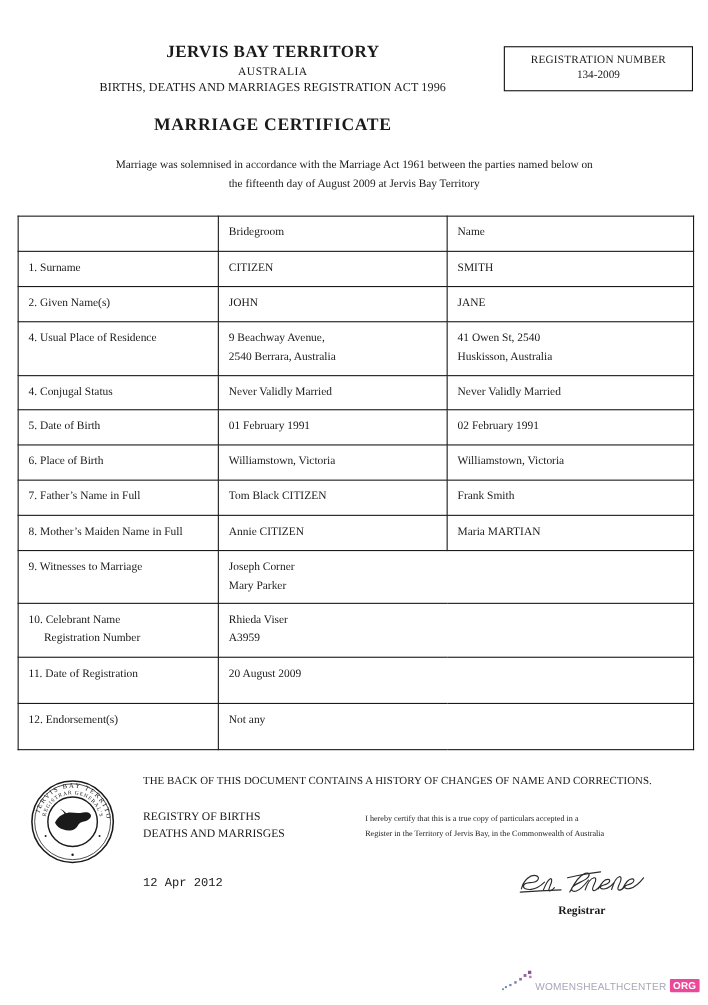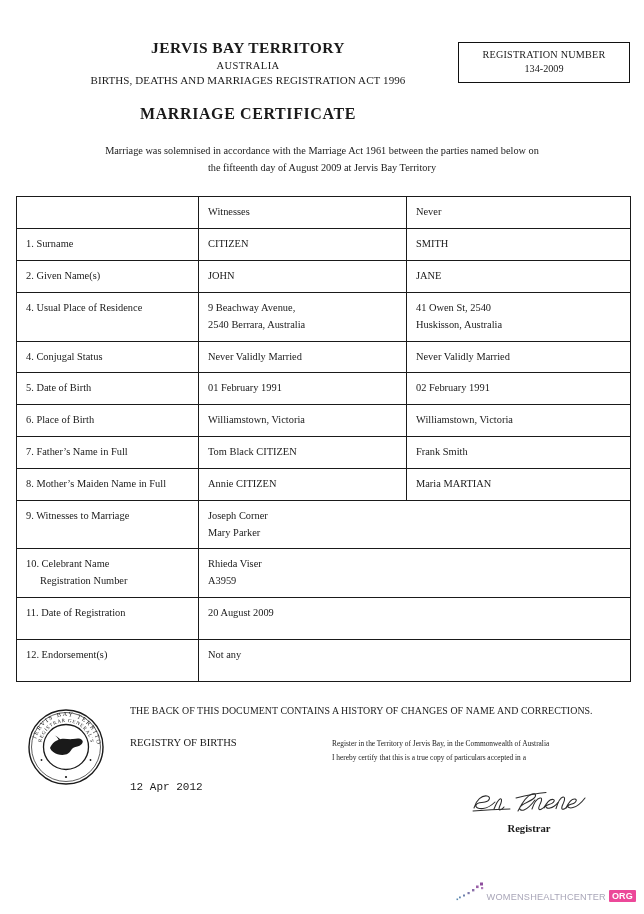--- a/index.html
+++ b/index.html
@@ -228,22 +228,22 @@
   <div class="solemnised">
     <span>Marriage was solemnised in accordance with the Marriage Act 1961 between the parties named below on</span>
     <br>
     <span>the fifteenth day of August 2009 at Jervis Bay Territory</span>
   </div>
 
   <table class="cert-table">
     <tbody>
       <tr class="row-std">
         <td class="col-label"></td>
-        <td class="col-groom">Witnesses</td>
-        <td class="col-bride">Never</td>
+        <td class="col-groom">Bridegroom</td>
+        <td class="col-bride">Name</td>
       </tr>
 
       <tr class="row-std">
         <td>1. Surname</td>
         <td>CITIZEN</td>
         <td>SMITH</td>
       </tr>
 
       <tr class="row-std">
         <td>2. Given Name(s)</td>
@@ -350,27 +350,28 @@
         <circle cx="64.5" cy="53" r="0.9" fill="#1a1a1a"></circle>
       </svg>
     </div>
 
     <div class="footer-body">
       <div class="back-notice">THE BACK OF THIS DOCUMENT CONTAINS A HISTORY OF CHANGES OF NAME AND CORRECTIONS.</div>
 
       <div class="footer-cols">
         <div class="registry-block">
           <div>REGISTRY OF BIRTHS</div>
+          <div>DEATHS AND MARRISGES</div>
         </div>
 
         <div class="issue-date">12 Apr 2012</div>
 
         <div class="certify">
+          <div>I hereby certify that this is a true copy of particulars accepted in a</div>
           <div>Register in the Territory of Jervis Bay, in the Commonwealth of Australia</div>
-          <div>I hereby certify that this is a true copy of particulars accepted in a</div>
         </div>
 
         <div class="signature-wrap">
           <svg class="sig-svg" width="118" height="30" viewBox="0 0 118 30" aria-hidden="true">
             <g fill="none" stroke="#2b2b2b" stroke-width="1.05" stroke-linecap="round">
               <path d="M4,19 C6,11 12,6 17,7 C21,7.8 20,12 15,13 C11,13.8 7,13 6,16 C5,18.6 9,20 13,19.5 C18,18.9 22,16 25,13"></path>
               <path d="M24,20 C26,15 28,11 30,10 C31.6,9.2 32,11 31,14 C30,17 28.6,19 29,20.4 C29.4,21.6 32,20.6 34,18"></path>
               <path d="M3,22 C16,21 28,20.4 40,20"></path>
               <path d="M48,22 C52,14 56,7 62,5 C66,3.6 67,7 63,10 C59,13 52,14.6 50,18 C48.6,20.4 51,22 54,21 C58,19.6 62,15 65,11"></path>
               <path d="M62,20 C64,14 67,9.6 70,9 C72,8.6 72,11 70.6,14 C69.2,17 68,19 69,20.2 C70,21.4 73,19.6 75,17"></path>

